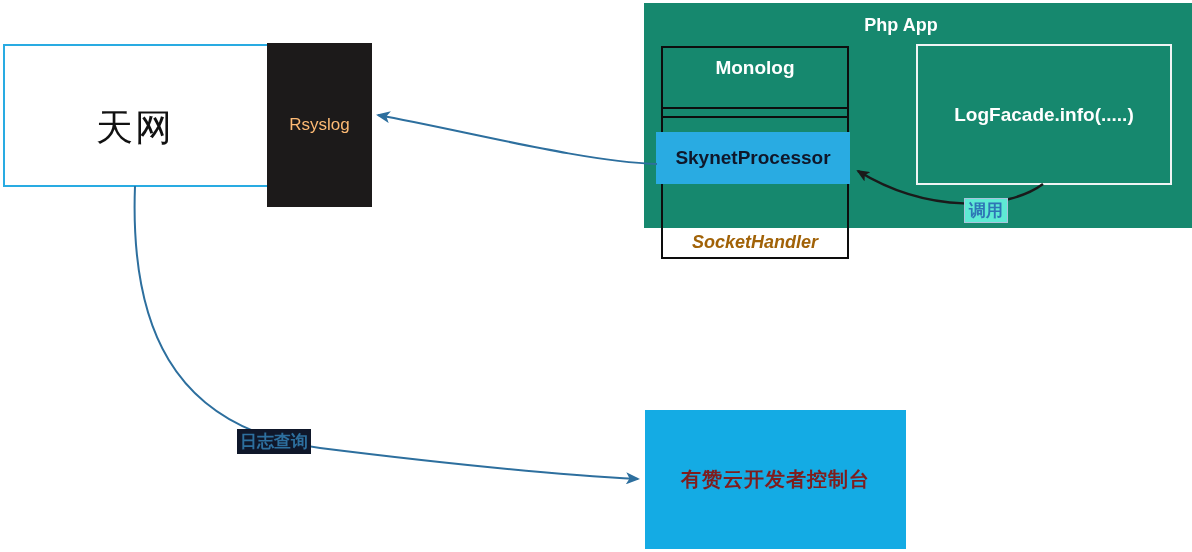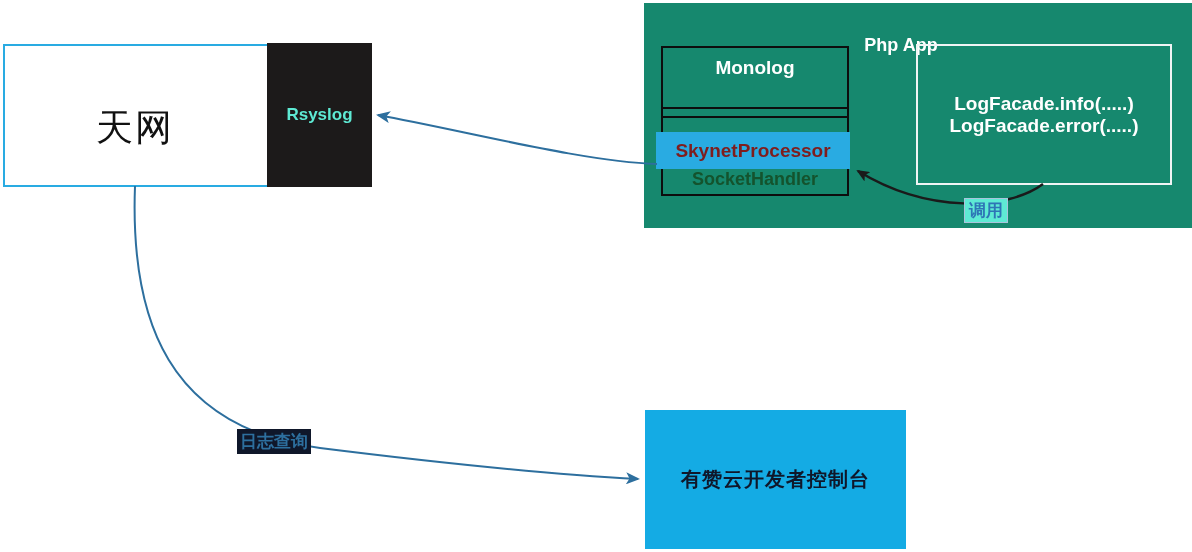--- a/index.html
+++ b/index.html
@@ -21,79 +21,79 @@
     border:2px solid #29abe2;
   }
   .skynet-label {
     position:absolute; left:3px; top:44px;
     width:264px; height:167px;
     display:flex; align-items:center; justify-content:center;
     font-size:37px; color:#111111; letter-spacing:2px;
   }
   .rsyslog-box {
     position:absolute; left:267px; top:43px;
-    width:105px; height:144px;
+    width:105px; height:164px;
     background:#1c1a1a;
     display:flex; align-items:center; justify-content:center;
-    color:#5eead4; font-size:17px; font-weight:bold;
+    color:#fdba74; font-size:17px; font-weight:normal;
   }
 
   
   .php-panel {
     position:absolute; left:644px; top:3px;
     width:548px; height:225px;
     background:#16886e;
   }
   .php-title {
     position:absolute; top:12px; left:0; width:100%;
     text-align:center; transform:translateX(-17px);
-    color:#ffffff; font-size:18px; font-weight:bold;margin-top:20px;
+    color:#ffffff; font-size:18px; font-weight:bold;
   }
 
   .monolog-box {
     position:absolute; left:661px; top:46px;
-    width:188px; height:150px;
+    width:188px; height:213px;
     border:2px solid #0d0d0d;
   }
   .monolog-title {
     padding-top:9px; text-align:center;
     color:#ffffff; font-size:19px; font-weight:bold;
   }
   .mono-divider { position:absolute; left:0; right:0; height:2px; background:#0d0d0d; }
   .mono-divider.d1 { top:59px; }
   .mono-divider.d2 { top:68px; }
   .socket-label {
     position:absolute; left:0; right:0; bottom:4px;
-    text-align:center; color:#14532d; font-size:18px; font-weight:bold;
+    text-align:center; color:#a16207; font-size:18px; font-weight:bold;font-style:italic;
   }
 
   .skynet-processor {
     position:absolute; left:656px; top:132px;
-    width:194px; height:37px;
+    width:194px; height:52px;
     background:#29abe2; z-index:2;
     display:flex; align-items:center; justify-content:center;
-    color:#7f1d1d; font-size:19px; font-weight:bold;text-align:center;
+    color:#0f172a; font-size:19px; font-weight:bold;text-align:center;
   }
 
   .logfacade-box {
     position:absolute; left:916px; top:44px;
     width:256px; height:141px;
     border:2px solid #f0f4f4;
     display:flex; flex-direction:column;
     align-items:center; justify-content:center;
     color:#ffffff; font-size:19px; font-weight:bold; line-height:22px;
   }
 
   
   .console-box {
     position:absolute; left:645px; top:410px;
     width:261px; height:139px;
     background:#14abe4;
     display:flex; align-items:center; justify-content:center;
-    color:#0f172a; font-size:20px; font-weight:bold; letter-spacing:1px;
+    color:#7f1d1d; font-size:20px; font-weight:bold; letter-spacing:1px;
   }
 
   
   .edges-svg {
     position:absolute; left:0; top:0; width:1192px; height:552px;
     z-index:3; pointer-events:none;
   }
 
   
   .call-label {
@@ -124,21 +124,20 @@
     <div class="monolog-title">Monolog</div>
     <div class="mono-divider d1"></div>
     <div class="mono-divider d2"></div>
     <div class="socket-label">SocketHandler</div>
   </div>
 
   <div class="skynet-processor">SkynetProcessor</div>
 
   <div class="logfacade-box">
     <div>LogFacade.info(.....)</div>
-    <div>LogFacade.error(.....)</div>
   </div>
 
   <div class="skynet-box"></div>
   <div class="skynet-label">天网</div>
   <div class="rsyslog-box">Rsyslog</div>
 
   <div class="console-box">有赞云开发者控制台</div>
 
   <svg class="edges-svg" width="1192" height="552" viewBox="0 0 1192 552">
     <defs>

